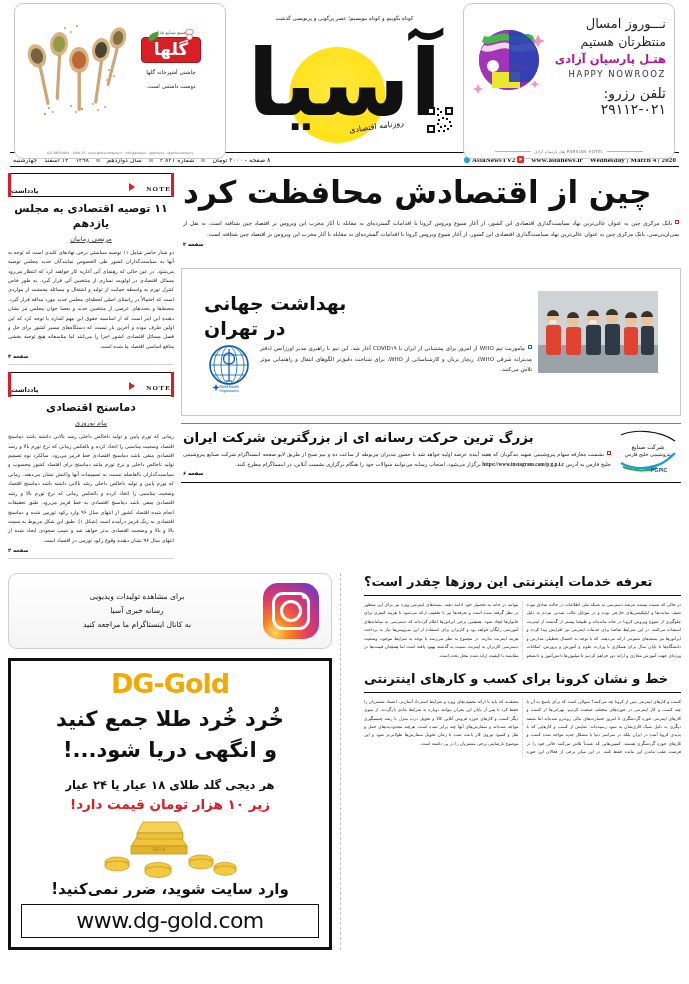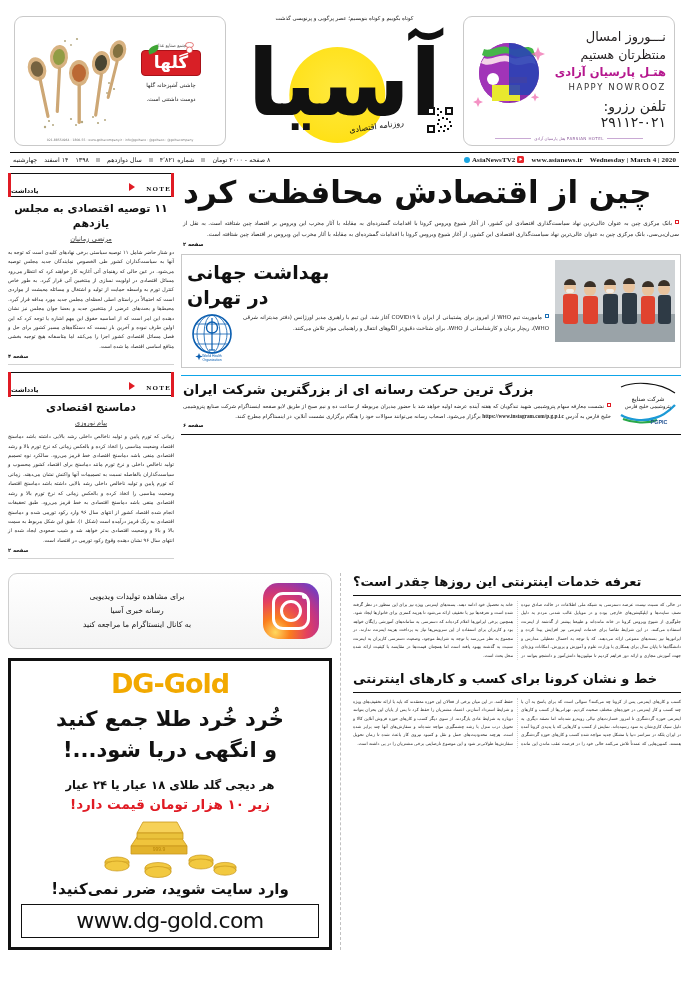--- a/index.html
+++ b/index.html
@@ -18,21 +18,21 @@
   }
 
   
   .masthead {
     display: flex; flex-direction: row-reverse;
     align-items: center; justify-content: space-between;
     height: 152px; padding: 14px 6px 4px 6px;
     gap: 4px;
   }
   .ad-card {
-    width: 212px; height: 130px;
+    width: 212px; height: 156px;
     border: 1px solid #c9c9c9; border-radius: 9px;
     background: #fff; position: relative; overflow: hidden;
   }
   
   .golha-inner { position: relative; width: 100%; height: 100%; }
   .golha-left { position: absolute; right: 8px; top: 26px; width: 92px; text-align: center; }
   .golha-toptext { font-size: 4.5px; color: #555; letter-spacing: .2px; margin-bottom: 2px; }
   .golha-logo {
     display: inline-block; background: #d81f26; color: #fff;
     font-size: 17px; font-weight: bold; padding: 2px 12px 3px 12px;
@@ -144,21 +144,21 @@
     font-size: 31px; font-weight: bold; text-align: left; color: #111;
     line-height: 1.15; letter-spacing: -1px; margin: 2px 2px 7px 2px;
   }
   .lead-deck { font-size: 5.6px; line-height: 1.95; text-align: justify; color: #1a1a1a; padding: 0 2px; }
   .bullet-sq { display: inline-block; width: 4px; height: 4px; border: 1px solid #e01b24; margin-left: 3px; vertical-align: 1px; }
   .lead-page { font-size: 5.2px; font-weight: bold; text-align: left; margin: 2px 2px 0 2px; }
 
   
   .who-wrap {
     display: flex; flex-direction: row-reverse; gap: 6px;
-    border: 1px solid #c8c8c8; margin-top: 7px; padding: 5px;
+    border: 1px solid #c8c8c8; margin-top: 21px; padding: 22px;
   }
   .who-right { flex: 1; }
   .who-title { font-size: 19px; font-weight: bold; text-align: left; line-height: 1.3; color: #111; letter-spacing: -.6px; }
   .who-row { display: flex; flex-direction: row-reverse; align-items: flex-start; gap: 6px; margin-top: 2px; }
   .who-logo { width: 50px; height: 50px; flex: 0 0 50px; }
   .who-deck { font-size: 5.5px; line-height: 1.95; text-align: justify; color: #1a1a1a; flex: 1; }
   .who-photo {
     width: 120px; height: 82px; flex: 0 0 120px;
     background: linear-gradient(#cfd6da, #aab4bb);
     position: relative; overflow: hidden;
@@ -173,21 +173,21 @@
   .pgpic-logo { width: 62px; height: 44px; flex: 0 0 62px; }
   .pgpic-text { flex: 1; }
   .pgpic-title { font-size: 13.5px; font-weight: bold; text-align: left; color: #111; line-height: 1.3; letter-spacing: -.4px; }
   .pgpic-deck { font-size: 5.3px; line-height: 1.9; text-align: justify; color: #1a1a1a; margin-top: 3px; }
   .pgpic-link { font-family: "Liberation Serif", serif; font-weight: bold; direction: ltr; unicode-bidi: embed; }
   .pgpic-page { font-size: 5.2px; font-weight: bold; text-align: left; }
 
   
   .lower { display: flex; flex-direction: row-reverse; gap: 8px; margin-top: 7px; }
   .lower-ads { width: 324px; flex: 0 0 324px; }
-  .lower-art { flex: 1; border-left: 1px dashed #c0c0c0; padding-left: 12px; }
+  .lower-art { flex: 1; border-left: 1px dashed #c0c0c0; padding-left: 23px; }
 
   
   .ig-ad {
     display: flex; flex-direction: row-reverse; align-items: center; gap: 10px;
     border: 1px solid #cfcfcf; border-radius: 9px; padding: 8px 12px;
     background: linear-gradient(#fff, #f4f4f4); height: 76px;
   }
   .ig-text { flex: 1; text-align: center; }
   .ig-l { font-size: 7.6px; color: #111; line-height: 1.85; }
   .ig-handle { font-size: 14px; font-weight: bold; color: #111; direction: ltr; margin-top: 3px; }

